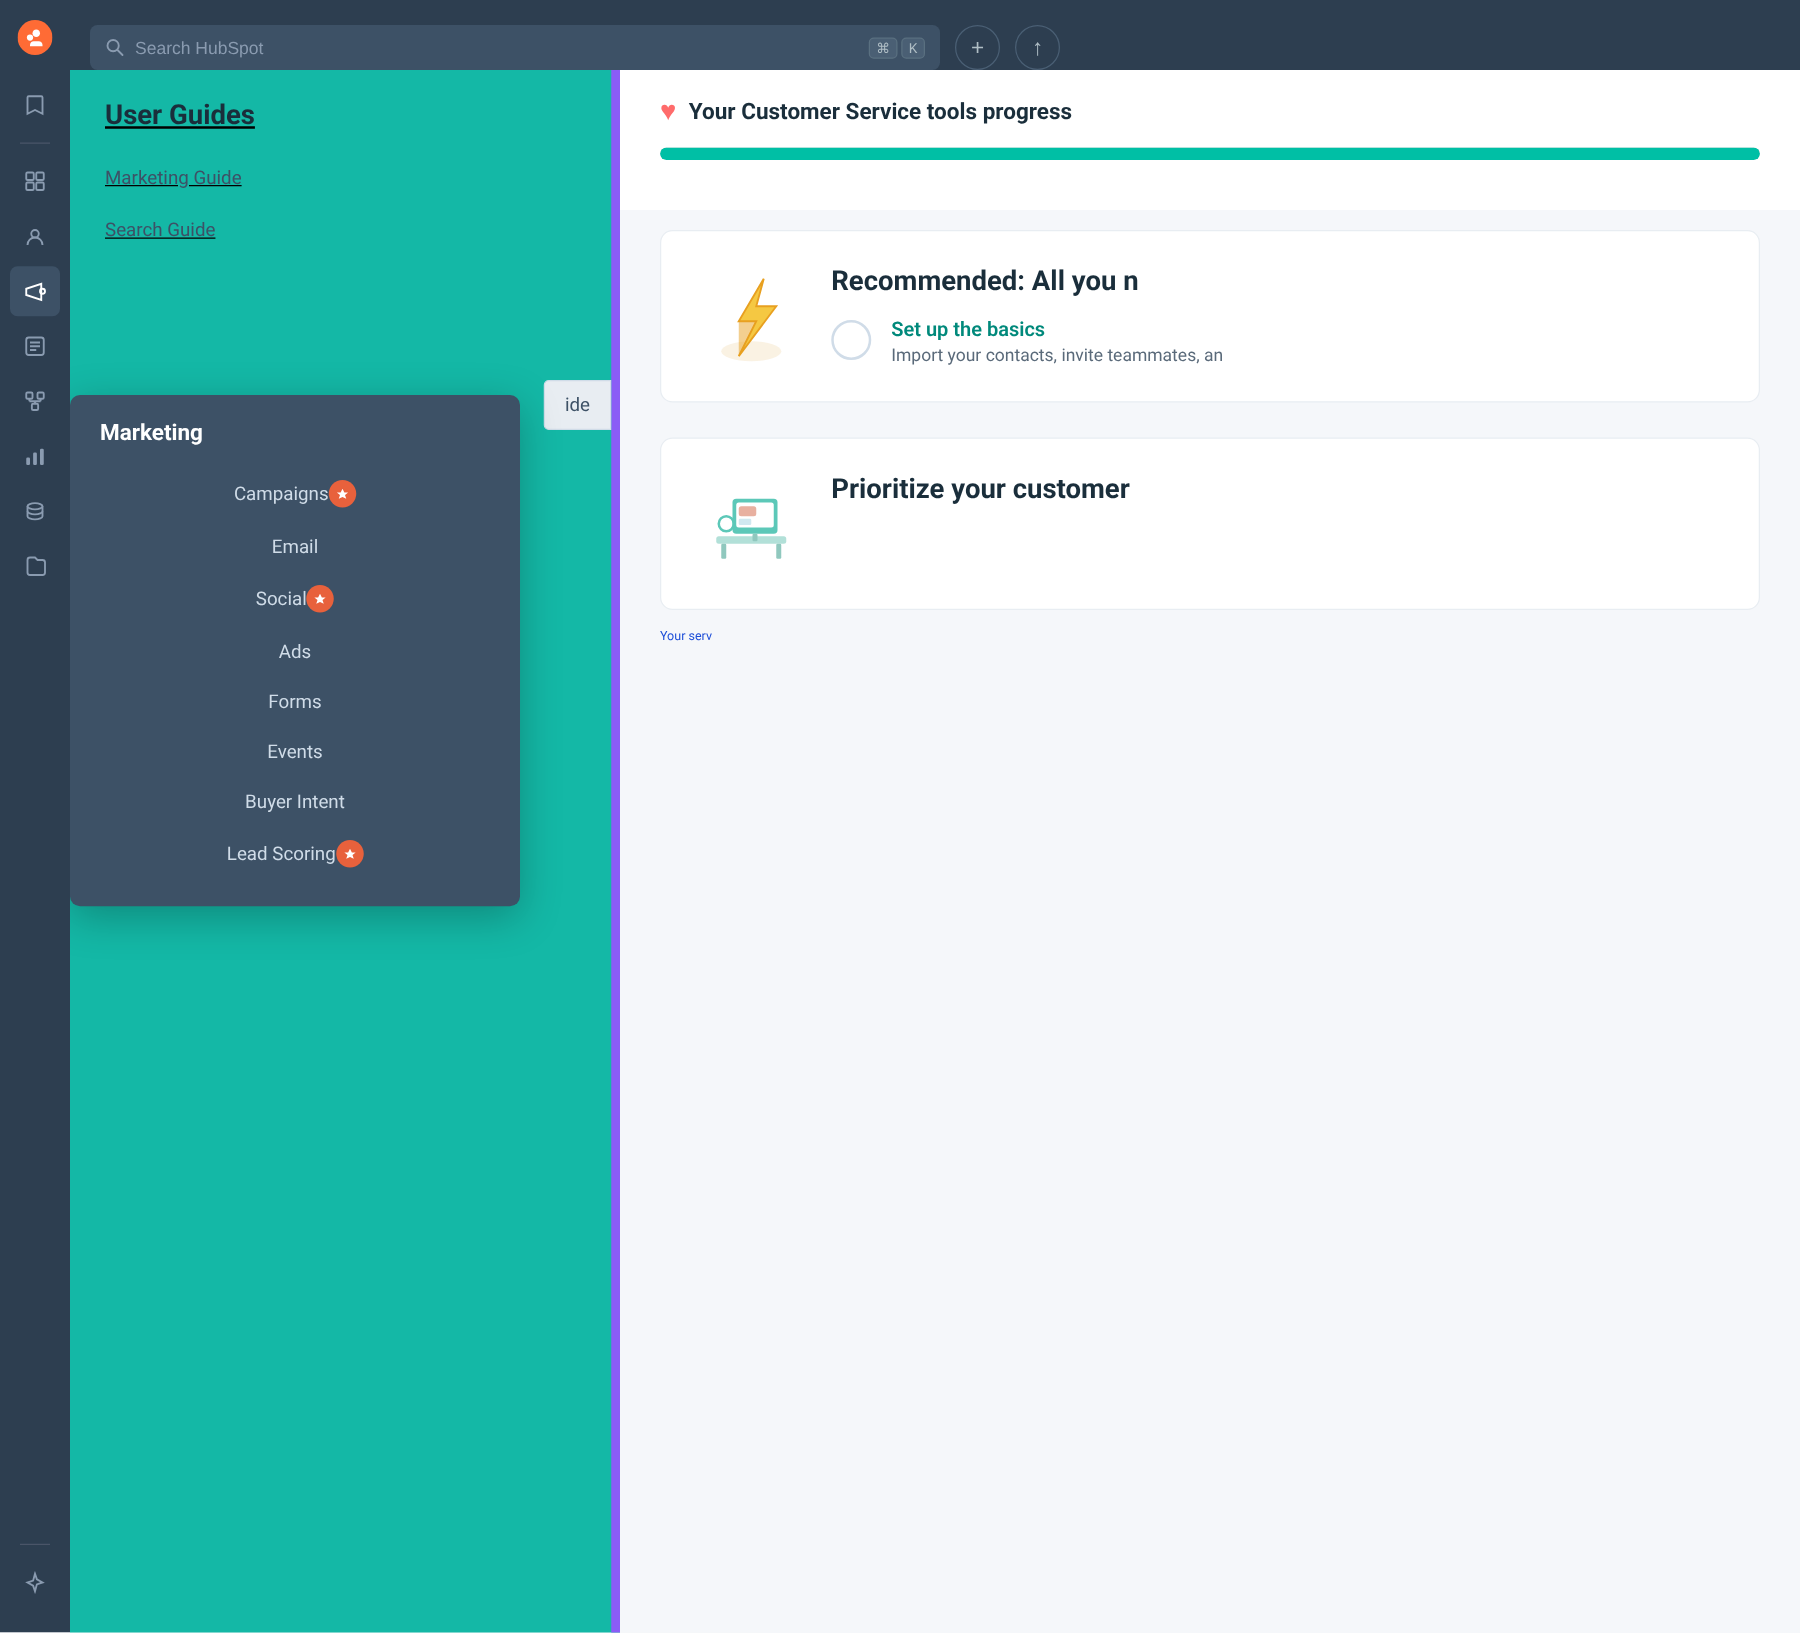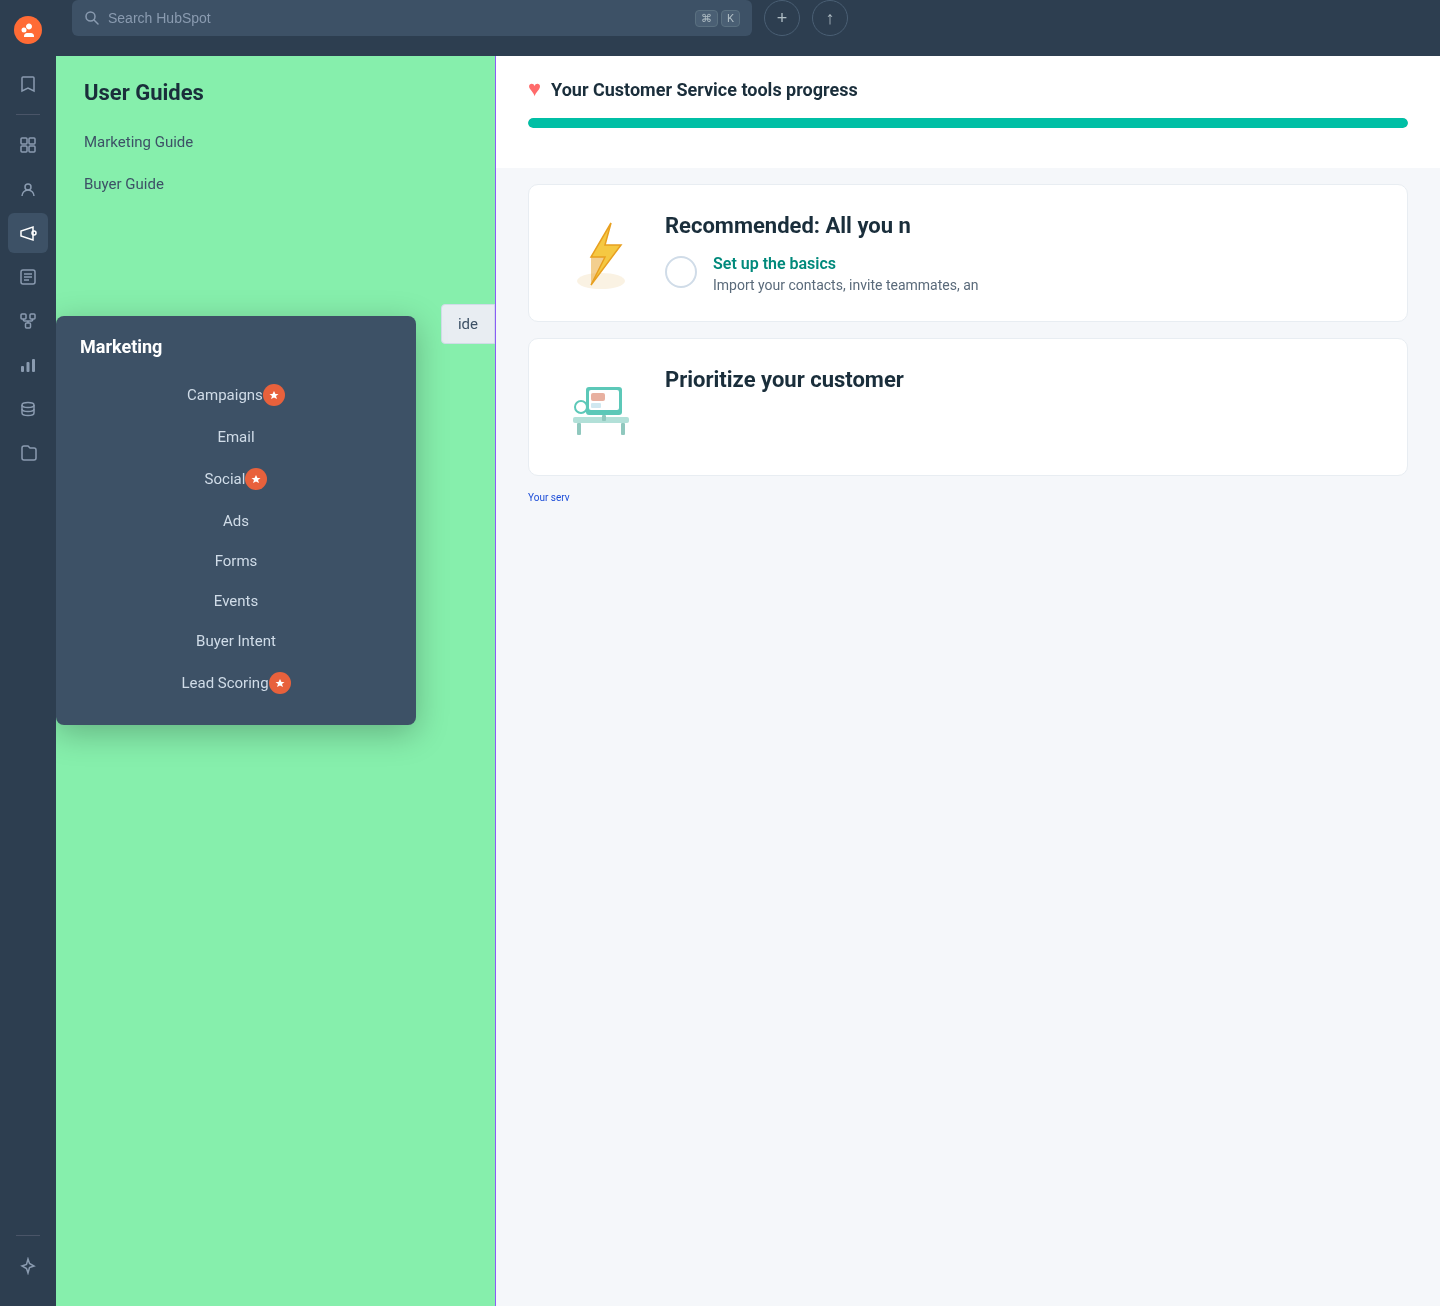--- a/index.html
+++ b/index.html
@@ -42,21 +42,21 @@
 
     
     .topbar {
       position: absolute;
       left: 56px;
       right: 0;
       top: 0;
       height: 56px;
       background: #2d3e50;
       display: flex;
-      align-items: flex-start;
+      align-items: flex-end;
       padding: 0 16px;
       gap: 12px;
       z-index: 50;
     }
     .search-bar {
       flex: 1;
       max-width: 680px;
       background: #3d5166;
       border-radius: 6px;
       display: flex;
@@ -107,27 +107,28 @@
       left: 56px;
       right: 0;
       top: 56px;
       bottom: 0;
       display: flex;
     }
 
     
     .dropdown-panel {
       width: 440px;
-      background: #86efac;
-      border-right: 1px solid #8b5cf6;
+      background: #14b8a6;
+      border-right: 7px solid #8b5cf6;
       height: 100%;
       padding: 24px 0 0 0;
       flex-shrink: 0;
       position: relative;
       z-index: 20;
+      text-decoration: underline;
     }
     .user-guides-title {
       font-size: 22px;
       font-weight: 700;
       color: #1a2e3b;
       padding: 0 28px 16px;
     }
     .guide-link {
       display: block;
       padding: 12px 28px;
@@ -211,21 +212,21 @@
       height: 100%;
       background: #00bfa5;
       border-radius: 5px;
     }
 
     
     .cards-area {
       padding: 16px 32px;
       display: flex;
       flex-direction: column;
-      gap: 16px;
+      gap: 28px;
     }
     .card {
       background: #fff;
       border-radius: 10px;
       padding: 28px 32px;
       border: 1px solid #e8edf2;
     }
     .card-inner {
       display: flex;
       align-items: flex-start;
@@ -370,21 +371,21 @@
   </div>
   <button class="topbar-btn">+</button>
   <button class="topbar-btn">↑</button>
 </div>
 
 <div class="main-area">
 
   <div class="dropdown-panel">
     <div class="user-guides-title">User Guides</div>
     <a class="guide-link">Marketing Guide</a>
-    <a class="guide-link">Buyer Guide</a>
+    <a class="guide-link">Search Guide</a>
 
     <div class="marketing-menu">
       <div class="marketing-menu-title">Marketing</div>
 
       <div class="menu-item">
         <span>Campaigns</span>
         <div class="upgrade-badge">
           <svg width="10" height="10" viewBox="0 0 10 10" fill="white">
               <path d="M5 1l1.5 3h3l-2.5 2 1 3L5 7.5 2 9l1-3L.5 4h3z" fill="white"></path>
             </svg>

